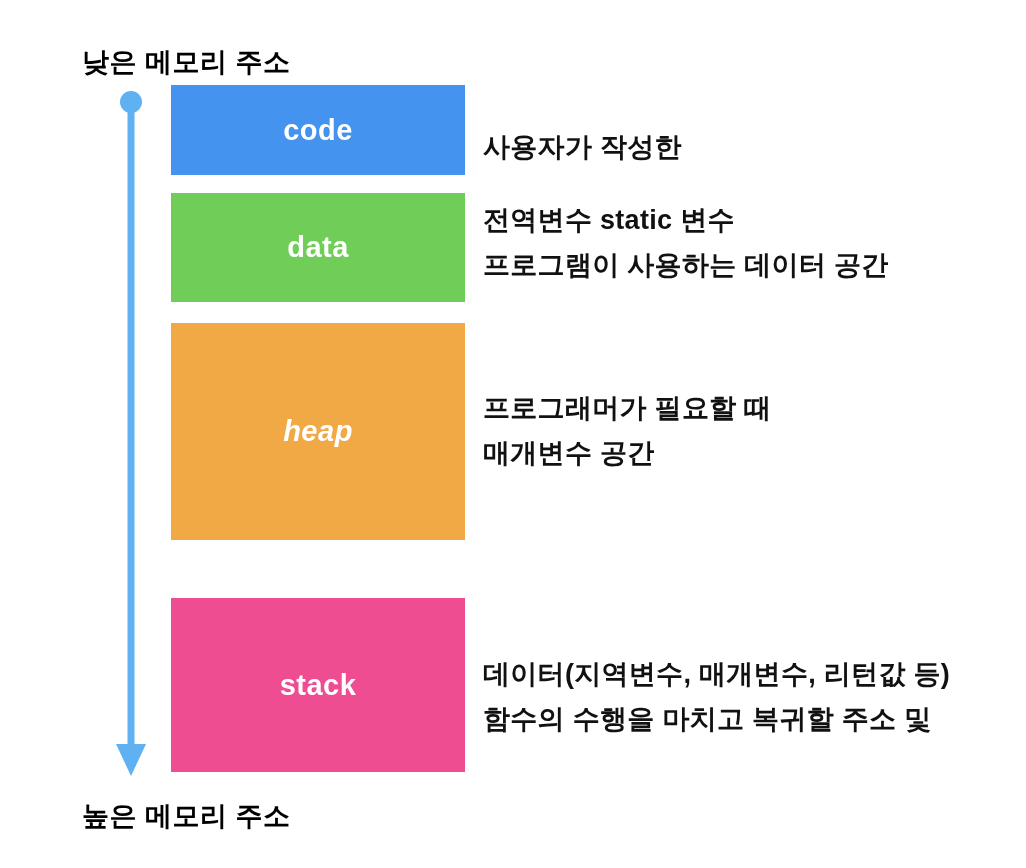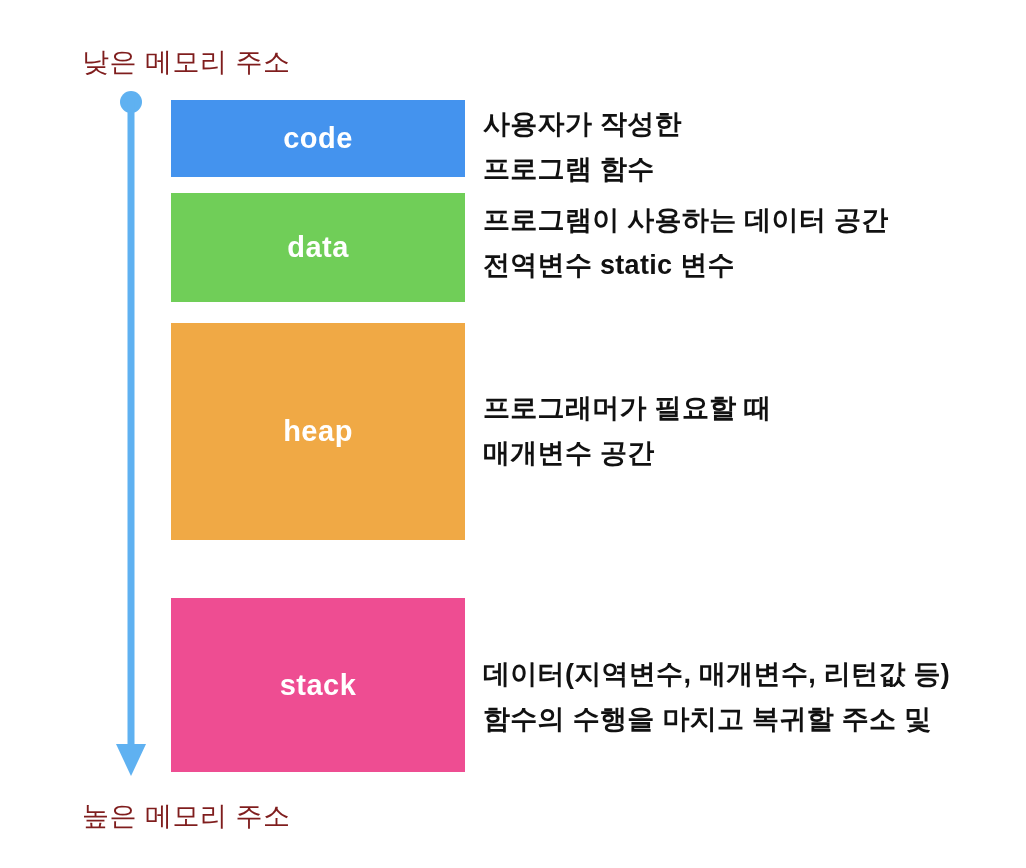--- a/index.html
+++ b/index.html
@@ -12,22 +12,22 @@
     position: relative;
     width: 1026px;
     height: 868px;
     background: #ffffff;
     overflow: hidden;
   }
   .addr-label {
     position: absolute;
     left: 82px;
     font-size: 27px;
-    font-weight: 400;
-    color: #7f1d1d;
+    font-weight: 700;
+    color: #000000;
     letter-spacing: 0.5px;
     white-space: nowrap;
   }
   .addr-label.top { top: 44px; }
   .addr-label.bottom { top: 798px; }
   .arrow-svg {
     position: absolute;
     left: 101px;
     top: 88px;
     width: 60px;
@@ -40,21 +40,21 @@
     display: flex;
     align-items: center;
     justify-content: center;
   }
   .seg-box .seg-label {
     color: #ffffff;
     font-size: 29px;
     font-weight: 700;
     letter-spacing: 0.5px;
   }
-  .seg-box.code  { top: 100px;  height: 77px;  }
+  .seg-box.code  { top: 85px;  height: 90px;  }
   .seg-box.data  { top: 193px; height: 109px; }
   .seg-box.heap  { top: 323px; height: 217px; }
   .seg-box.stack { top: 598px; height: 174px; }
   .ann {
     position: absolute;
     left: 483px;
     transform: translateY(-50%);
     font-size: 27px;
     font-weight: 700;
     line-height: 45px;
@@ -78,32 +78,31 @@
     <circle cx="30" cy="14" r="11" fill="#5FB1F1"></circle>
     <line x1="30" y1="14" x2="30" y2="662" stroke-width="7" stroke-linecap="round" stroke="#5FB1F1"></line>
     <polygon points="15,656 45,656 30,688" fill="#5FB1F1"></polygon>
   </svg>
 
   <div class="seg-box code" style="background: rgb(68, 147, 238);">
     <span class="seg-label">code</span>
   </div>
   <div class="ann code">
     <div>사용자가 작성한</div>
-    <div>프로그램 함수</div>
   </div>
 
   <div class="seg-box data" style="background: rgb(112, 206, 88);">
     <span class="seg-label">data</span>
   </div>
   <div class="ann data">
+    <div>전역변수 static 변수</div>
     <div>프로그램이 사용하는 데이터 공간</div>
-    <div>전역변수 static 변수</div>
   </div>
 
-  <div class="seg-box heap" style="background: rgb(240, 169, 69);">
+  <div class="seg-box heap" style="background: rgb(240, 169, 69); font-style: italic;">
     <span class="seg-label">heap</span>
   </div>
   <div class="ann heap">
     <div>프로그래머가 필요할 때</div>
     <div>매개변수 공간</div>
   </div>
 
   <div class="seg-box stack" style="background: rgb(238, 77, 146);">
     <span class="seg-label">stack</span>
   </div>

